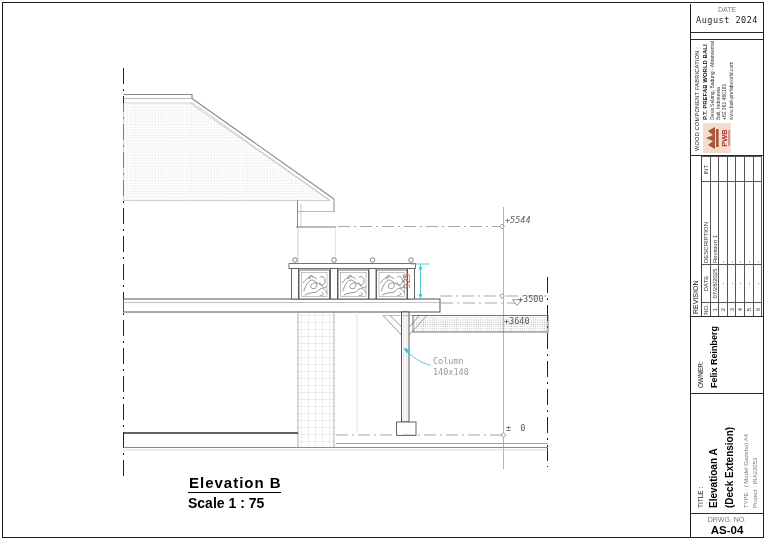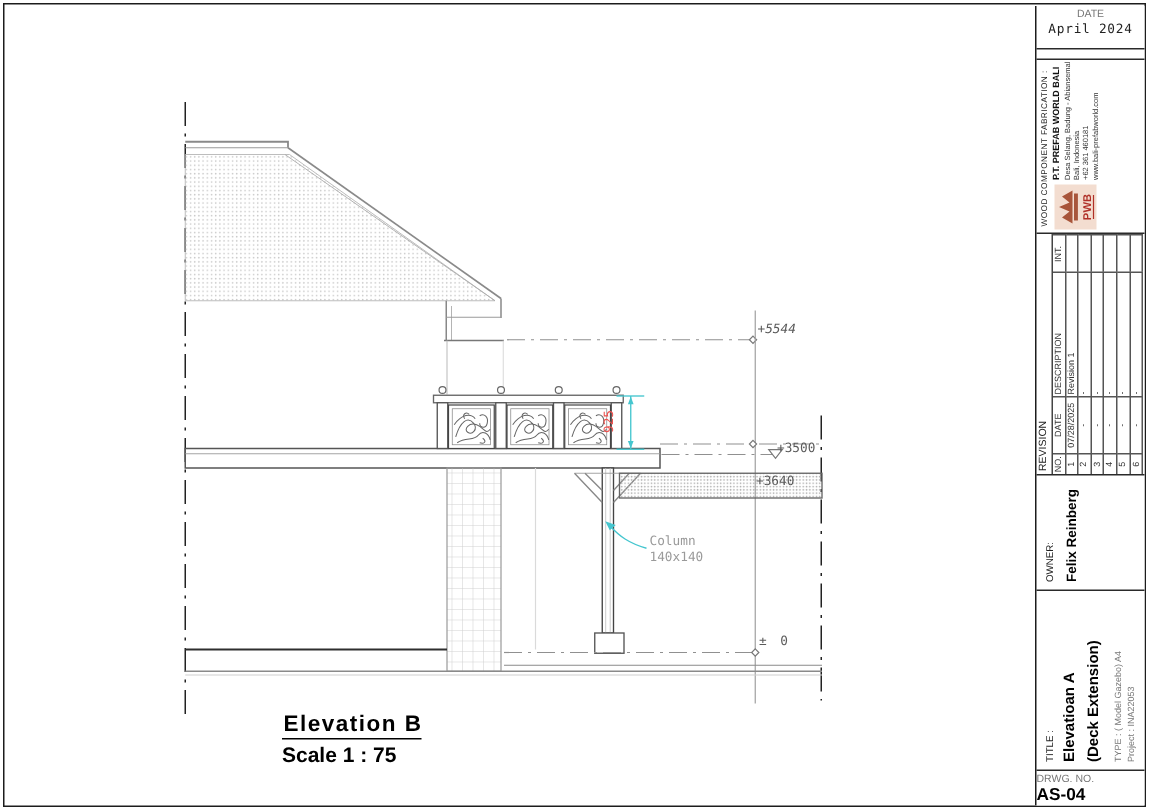--- a/index.html
+++ b/index.html
@@ -18,21 +18,21 @@
   .tb{position:absolute;top:3.5px;bottom:3.5px;left:690px;width:72px;border-left:1.5px solid #1c1c1c;background:#fff;}
   .tb section{position:relative;border-bottom:1px solid #2a2a2a;overflow:hidden;}
   .tb-date{height:28px;text-align:center;}
   .tb-date .d-label{font-size:7px;color:#777;margin-top:2px;}
   .tb-date .d-value{font-family:"DejaVu Sans Mono",monospace;font-size:8.5px;letter-spacing:.5px;color:#222;margin-top:2px;}
   .tb-strip{height:6px;}
   .tb-company{height:115px;}
   .tb-revision{height:160px;}
   .tb-owner{height:76px;}
   .tb-title{height:119px;}
-  .tb-drwg{height:27px;border-bottom:none !important;}
+  .tb-drwg{height:27px;border-bottom:none !important;text-align:center;}
   .tb-drwg .d-label{font-size:7px;color:#777;margin-top:2px;}
   .tb-drwg .d-value{font-size:11.5px;font-weight:bold;color:#000;margin-top:1px;}
   .rot{position:absolute;left:0;transform-origin:0 0;transform:rotate(-90deg);}
   .rot-company{top:115px;width:115px;height:71px;}
   .rot-revision{top:160px;width:160px;height:71px;}
   .rot-owner{top:76px;width:76px;height:71px;}
   .rot-title{top:119px;width:119px;height:71px;}
   .fab-label{font-size:5.5px;letter-spacing:.3px;color:#222;margin:3px 0 1px 4px;white-space:nowrap;}
   .co-row{display:flex;align-items:flex-start;}
   .logo{width:30px;height:28px;margin:2px 3px 0 2px;background:#f3ddd0;flex:none;}
@@ -203,21 +203,21 @@
 
     <div class="view-title">Elevation B</div>
     <div class="view-underline"></div>
     <div class="view-scale">Scale 1 : 75</div>
   </div>
 
   <div class="tb">
 
     <section class="tb-date">
       <div class="d-label">DATE</div>
-      <div class="d-value">April 2024</div>
+      <div class="d-value">August 2024</div>
     </section>
     <section class="tb-strip"></section>
 
     <section class="tb-company">
       <div class="rot rot-company">
         <div class="fab-label">WOOD COMPONENT FABRICATION :</div>
         <div class="co-row">
           <div class="logo">
             <svg width="30" height="28" viewBox="0 0 30 28">
               <path d="M4,12 L8,5 L12,10 L15,3 L18,10 L22,5 L26,12 Z" fill="#a8553a"></path>

